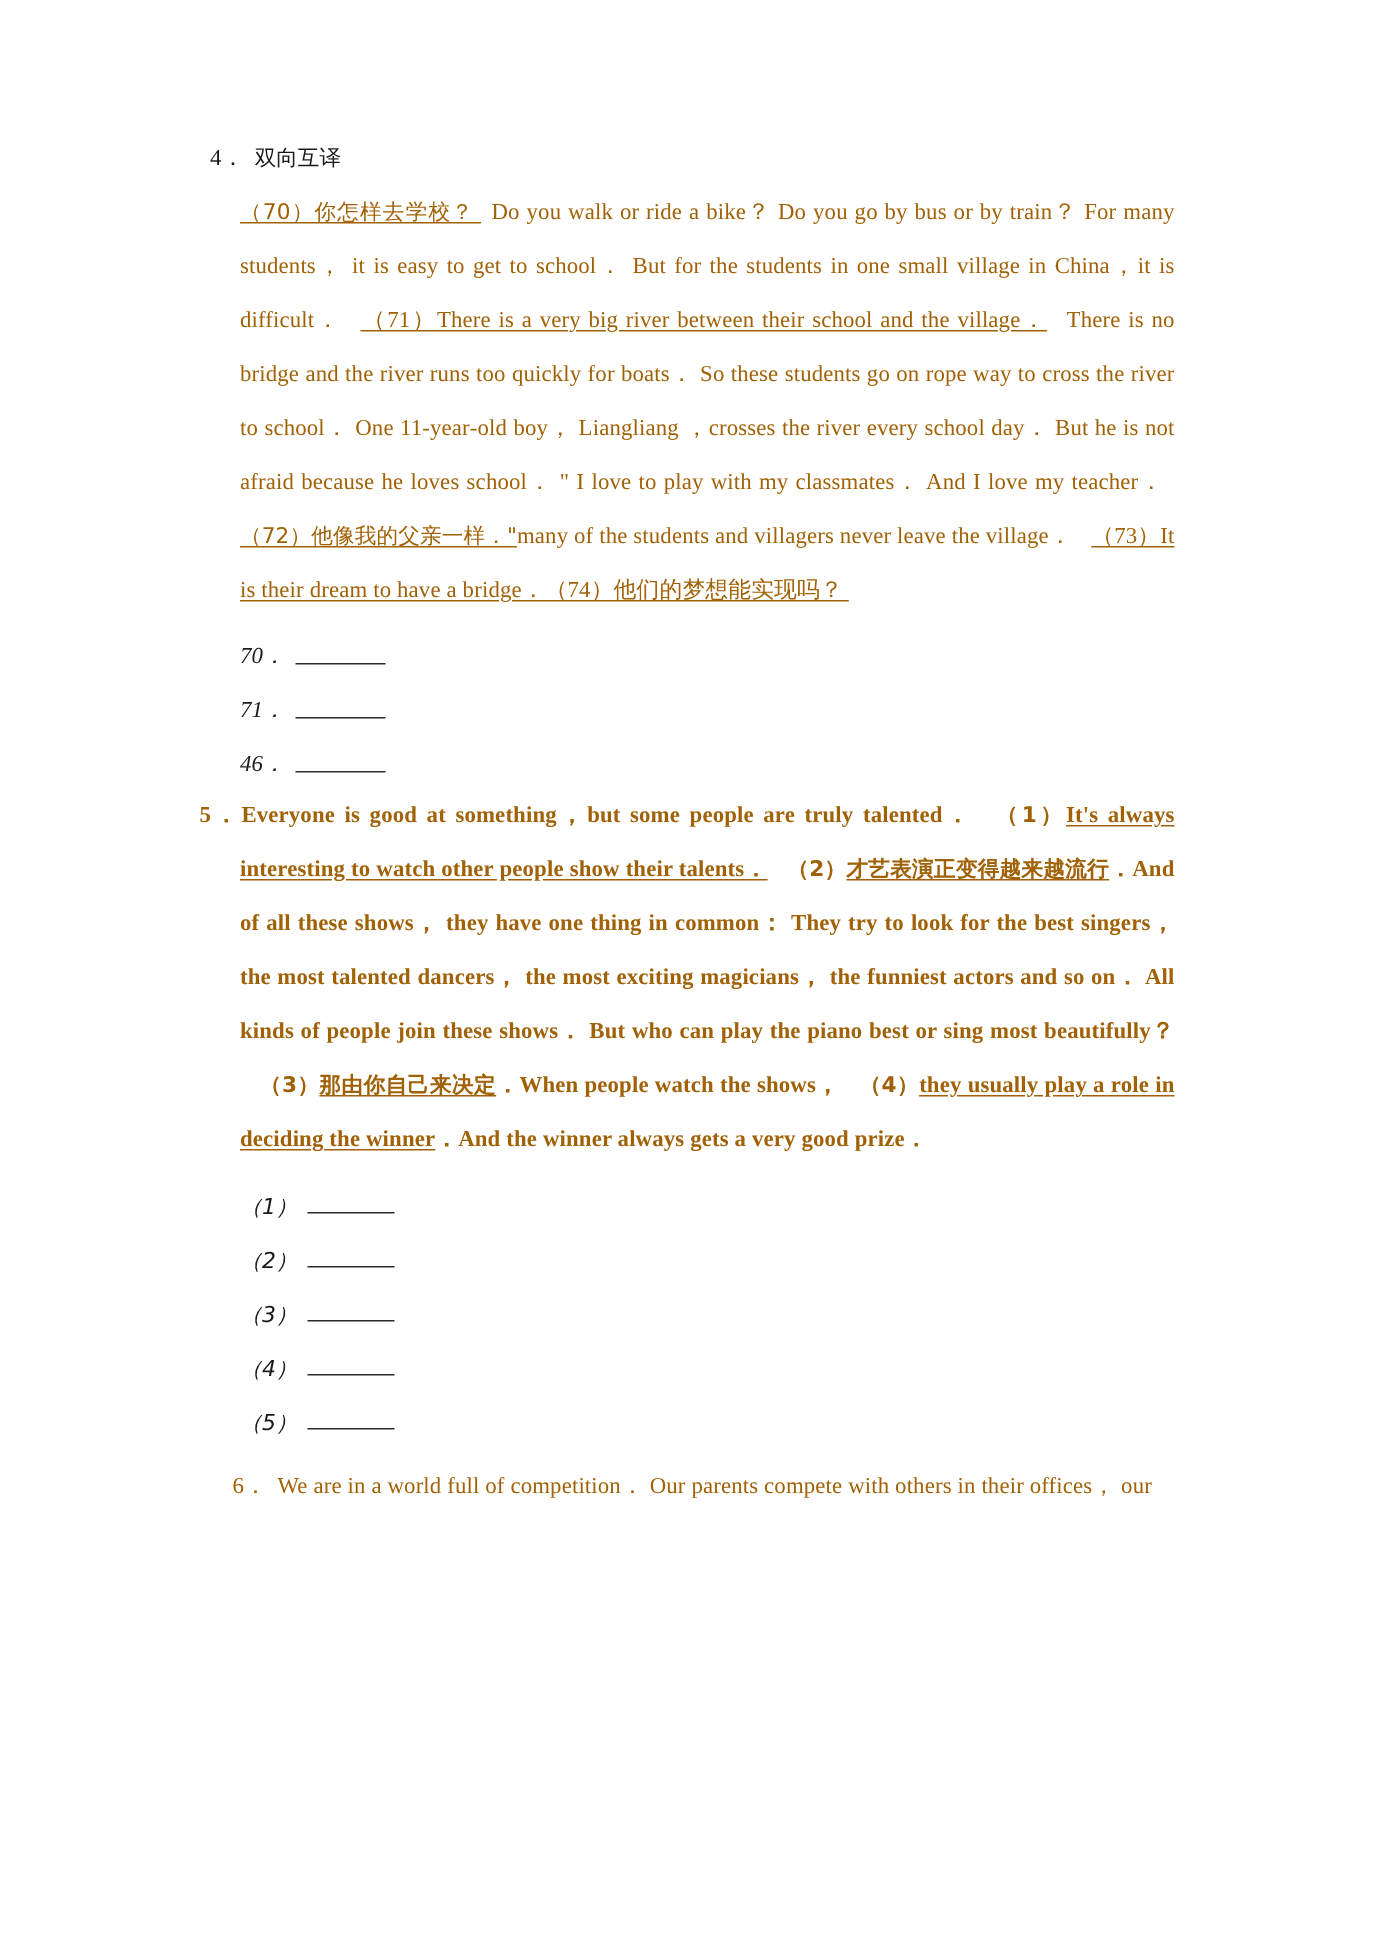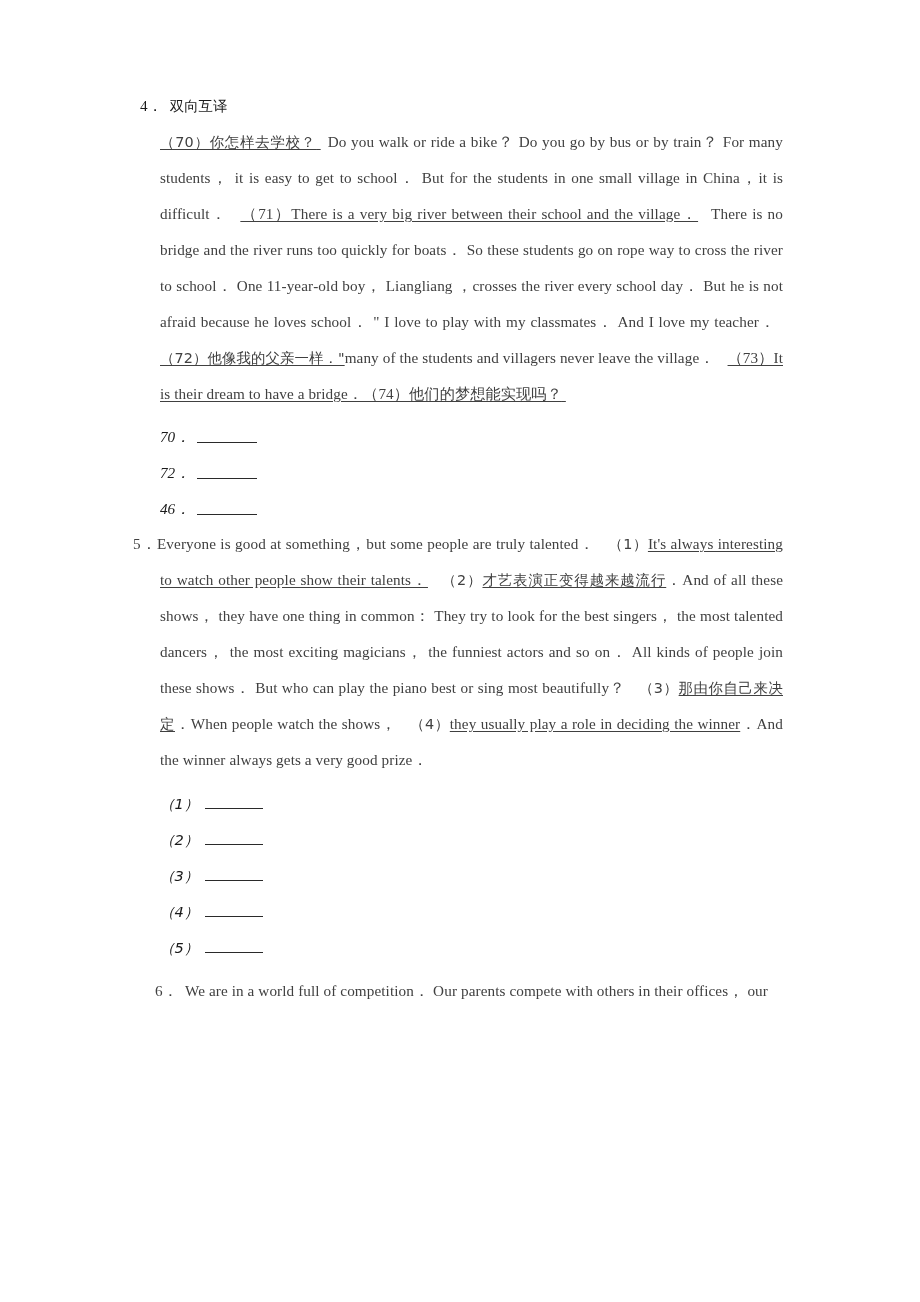--- a/index.html
+++ b/index.html
@@ -29,21 +29,21 @@
     width: 650px;
   }
 
   .para {
     margin: 0;
     padding: 0;
     font-size: 15.2px;
     line-height: 36px;
     text-align: justify;
     text-align-last: left;
-    color: #404040;
+    color: #a16207;
     letter-spacing: .1px;
   }
 
   
   .heading-line {
     margin: 0;
     font-size: 15.2px;
     line-height: 36px;
     padding-left: 7px;
   }
@@ -54,20 +54,21 @@
     margin: 0;
     padding-left: 27px;
     text-indent: 0px;
   }
 
   
   .body-5 {
     margin: 0;
     padding-left: 27px;
     text-indent: -27px;
+    font-weight: bold;
   }
   .body-5b {
     margin: 0;
     padding-left: 27px;
     text-indent: 27px;
   }
 
   
   .body-6 {
     margin: 15px;
@@ -122,21 +123,21 @@
     <p class="para body-4">
       <u class="ul"><span class="cn">（70）你怎样去学校？</span>&nbsp;</u><span class="sp"></span><span>Do you walk or ride a bike？  Do you go by bus or by train？  For many students，  it is easy to get to school．  But for the students in one small village in China，it is difficult．</span><span class="sp2"></span><u class="ul">（71）There is a very big river between their school and the village．</u><span class="sp2"></span><span>There is no bridge and the river runs too quickly for boats．  So these students go on rope way to cross the river to school．  One 11‑year‑old boy，  Liangliang ，crosses the river every school day．  But he is not afraid because he loves school．  " I love to play with my classmates．  And I love my teacher．</span><span class="sp"></span><u class="ul"><span class="cn">（72）他像我的父亲一样．"</span></u><span>many of the students and villagers never leave the village．</span><span class="sp2"></span><u class="ul"><span>（73）It is their dream to have a bridge．（74）他们的梦想能实现吗？</span>&nbsp;</u>
     </p>
 
     <div class="answers">
       <div class="ans-row">
         <span class="lbl">70．</span>
         <span class="rule" style="width:60px"></span>
       </div>
       <div class="ans-row">
-        <span class="lbl">72．</span>
+        <span class="lbl">71．</span>
         <span class="rule" style="width:60px"></span>
       </div>
       <div class="ans-row">
         <span class="lbl">46．</span>
         <span class="rule" style="width:60px"></span>
       </div>
     </div>
 
     <div class="gap-sm"></div>
 

